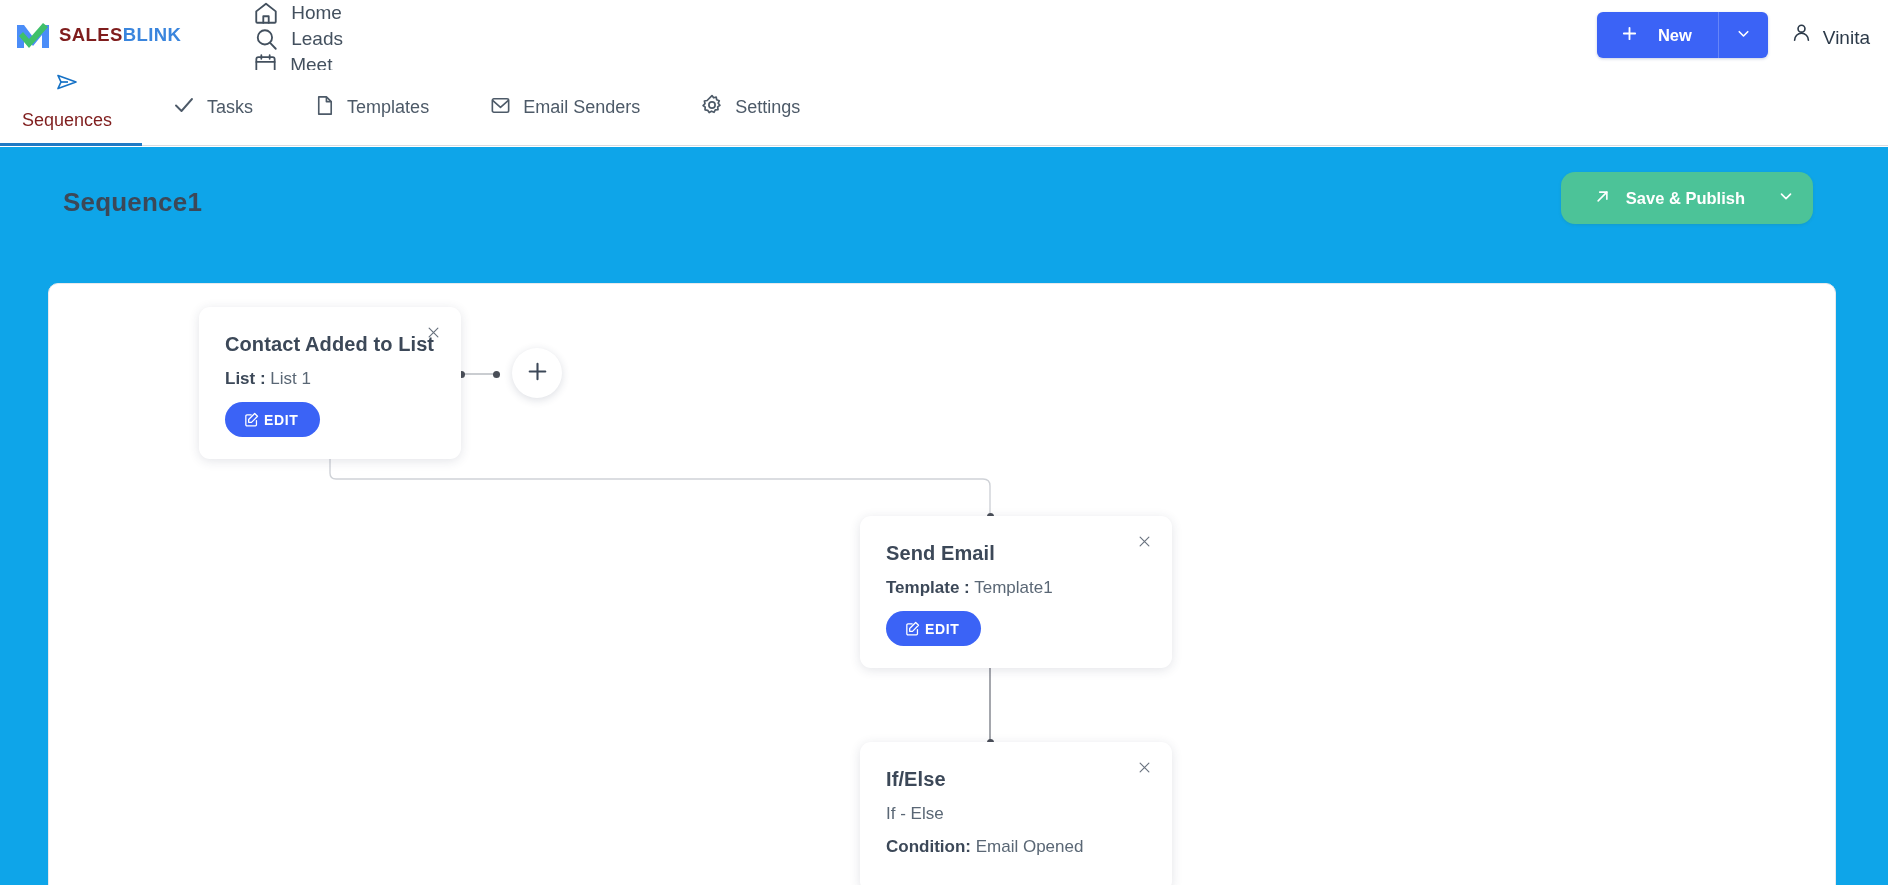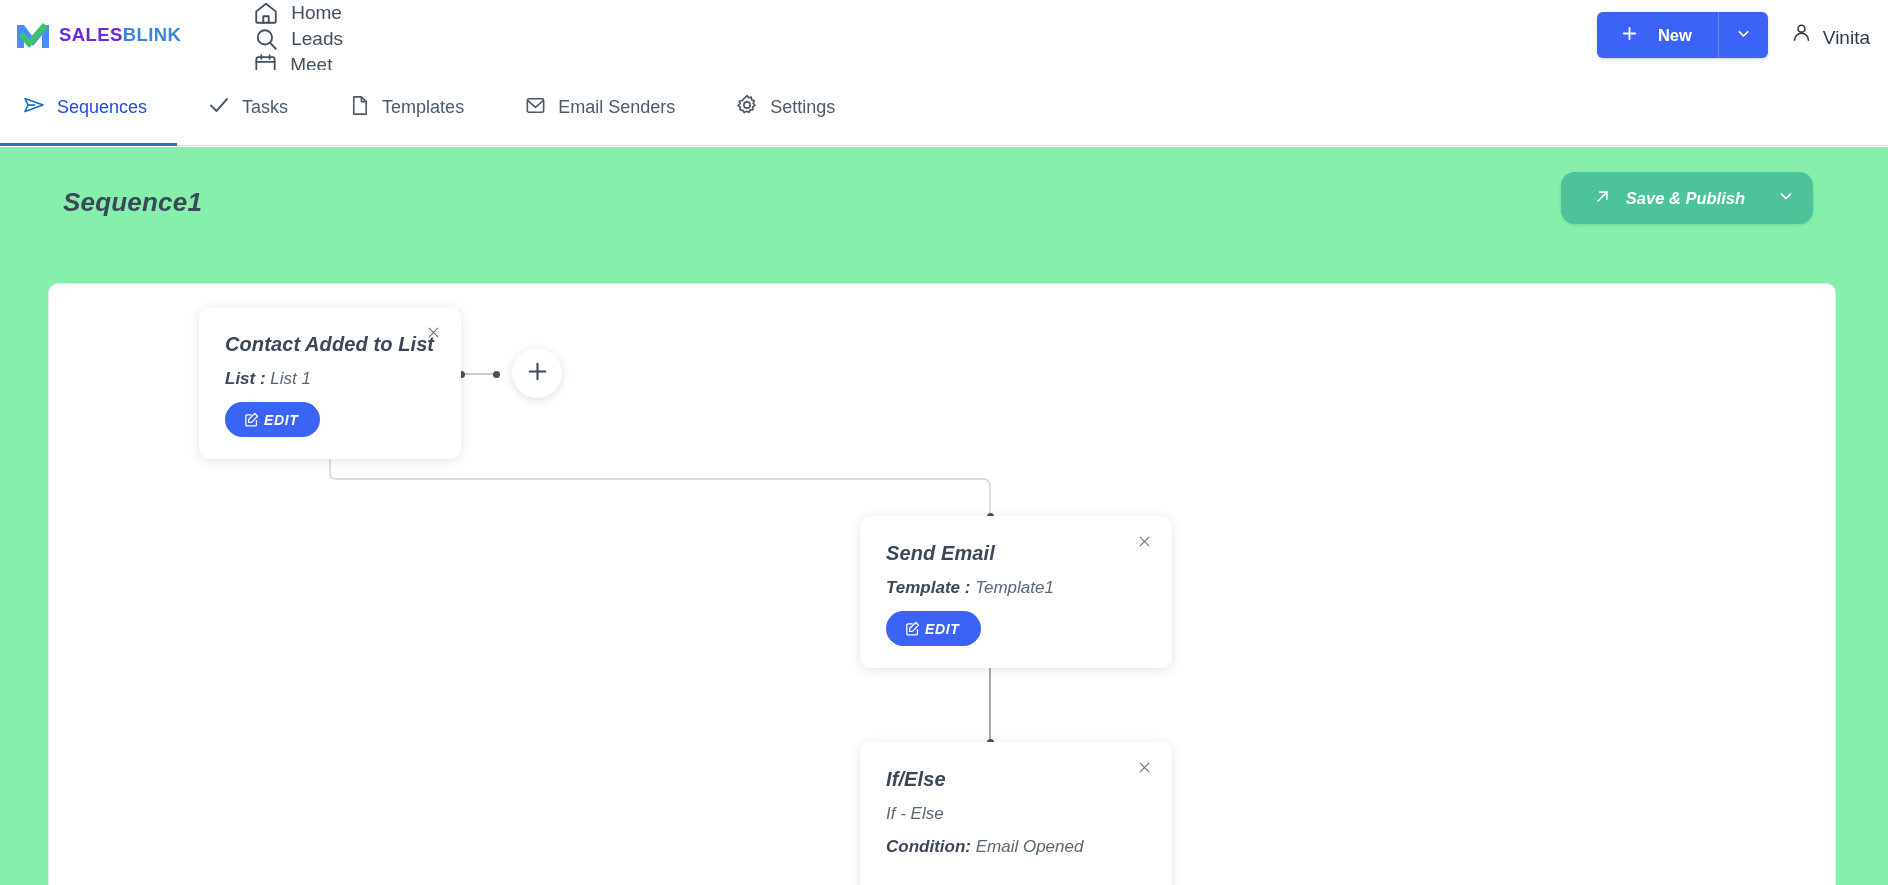--- a/index.html
+++ b/index.html
@@ -20,21 +20,21 @@
   .logo {
     display: flex; align-items: center; gap: 9px;
     padding-left: 16px; padding-right: 10px;
     height: 70px;
   }
   .logo-mark { width: 34px; height: 28px; display: block; }
   .logo-text {
     font-size: 18.5px; font-weight: bold; letter-spacing: .4px;
     line-height: 1;
   }
-  .logo-text .t1 { color: #6d28d9; }
+  .logo-text .t1 { color: #7f1d1d; }
   .logo-text .t2 { color: #3a85dd; }
 
   .nav-items { display: flex; align-items: stretch; margin-left: 35px; flex-direction: column; }
   .nav-item {
     display: flex; align-items: center; gap: 12px;
     padding: 0 27px; height: 70px;
     font-size: 19px; color: #43505e;
     cursor: pointer;
   }
   .nav-item.active { background: #eef1fa; color: #1672c6; }
@@ -72,29 +72,29 @@
     display: flex; align-items: center;
     border-bottom: 1px solid #d8dbe0;
   }
   .subnav-item {
     display: flex; align-items: center; gap: 11px;
     height: 75px; padding: 0 30px;
     font-size: 18px; color: #4d5a68; cursor: pointer;
     position: relative;
   }
   .subnav-item:first-child { padding-left: 22px; }
-  .subnav-item.active { color: #1d4ed8; }
+  .subnav-item.active { color: #7f1d1d; flex-direction: column; }
   .subnav-item.active::after {
     content: ""; position: absolute; left: 0; right: 0; bottom: -1px;
     height: 3px; background: #1f7ac4;
   }
   .subnav-item:first-child.active::after { left: -22px; }
 
   
-  .page { position: absolute; top: 147px; left: 0; width: 1888px; height: 738px; background:#86efac;font-style:italic; }
+  .page { position: absolute; top: 147px; left: 0; width: 1888px; height: 738px; background:#0ea5e9; }
   .page-head {
     position: absolute; top: 0; left: 0; width: 1888px; height: 112px;
   }
   .page-title {
     position: absolute; left: 63px; top: 40px;
     font-size: 26px; font-weight: bold; color: #3c4858;
     letter-spacing: .2px;
   }
   .publish-btn {
     position: absolute; right: 75px; top: 25px;

